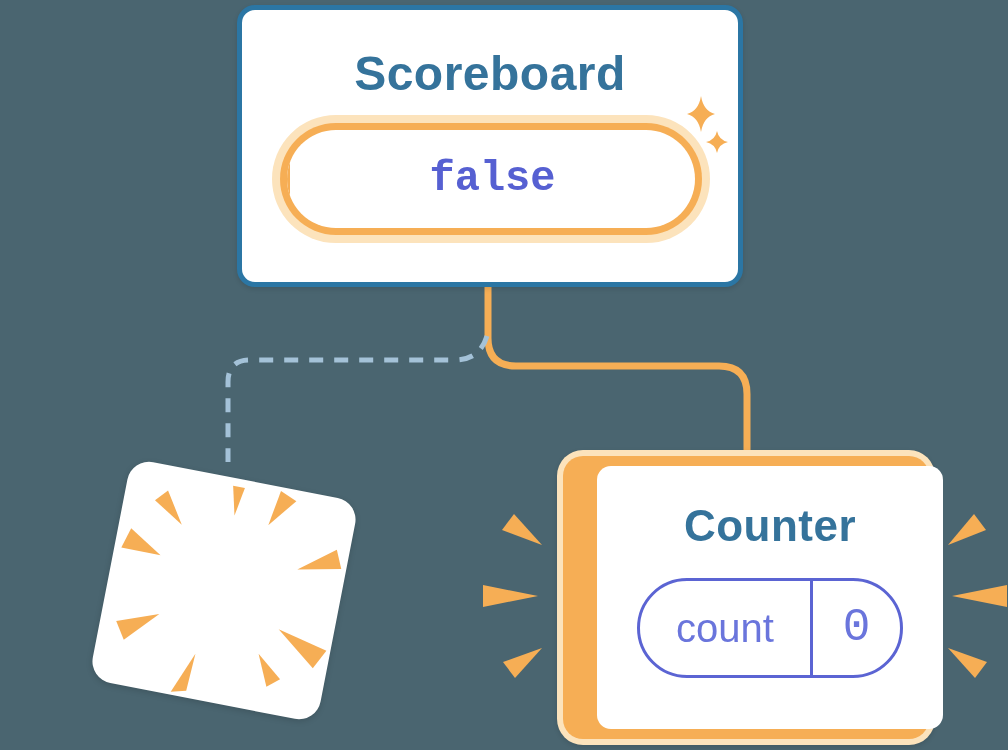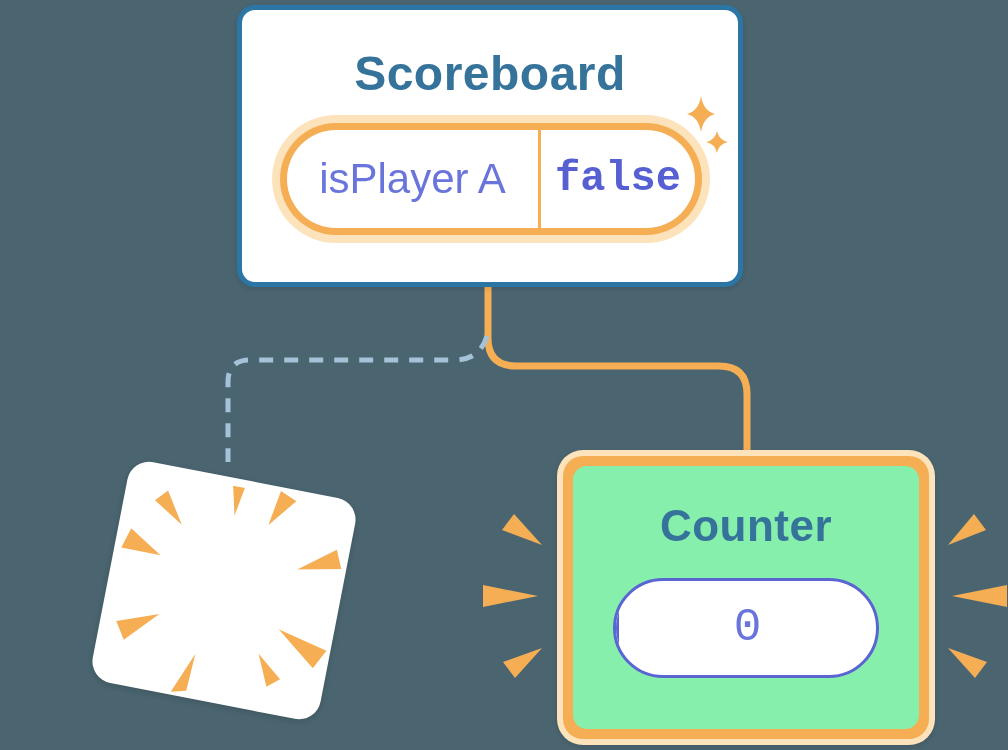--- a/index.html
+++ b/index.html
@@ -105,25 +105,26 @@
   .counter-mid {
     width: 100%; height: 100%;
     box-sizing: border-box;
     background: var(--orange, #f6ae55);
     border-radius: 20px;
     padding: 10px;
   }
   .counter-inner {
     width: 100%; height: 100%;
     box-sizing: border-box;
-    background: #86efac;
+    background: #ffffff;
     border-radius: 14px;
     display: flex;
     flex-direction: column;
     align-items: center;
+    margin-left: 24px;
   }
   .counter-inner .card-title {
     margin-top: 36px;
     font-size: 44px;
     line-height: 1.1;
   }
   .counter-pill {
     margin-top: 28px;
     width: 266px; height: 100px;
     box-sizing: border-box;
@@ -183,42 +184,42 @@
       <polygon points="952,596 1007,585 1007,607"></polygon>
       <polygon points="948,648 975,678 987,662"></polygon>
     </g>
   </svg>
 
   <div class="scoreboard-card">
     <div class="card-title">Scoreboard</div>
     <div class="state-pill-outer">
       <div class="state-pill-mid">
         <div class="state-pill-inner">
-          <div class="pill-cell cell-label">
-            <span class="pill-label">isPlayer A</span>
-          </div>
           <div class="pill-divider"></div>
           <div class="pill-cell cell-value">
             <span class="pill-value">false</span>
           </div>
         </div>
       </div>
     </div>
 
     <svg class="sparkles" viewBox="0 0 48 64">
       <path fill="#f6ae55" d="M 17 4 Q 19.5 19 31 22 Q 19.5 25 17 40 Q 14.5 25 3 22 Q 14.5 19 17 4 Z"></path>
       <path fill="#f6ae55" d="M 33 39 Q 34.8 48 44 50 Q 34.8 52 33 61 Q 31.2 52 22 50 Q 31.2 48 33 39 Z"></path>
     </svg>
   </div>
 
   <div class="counter-outer">
     <div class="counter-mid">
       <div class="counter-inner">
         <div class="card-title">Counter</div>
         <div class="counter-pill">
+          <div class="pill-cell cell-label">
+            <span class="pill-label">count</span>
+          </div>
           <div class="pill-divider"></div>
           <div class="pill-cell cell-value">
             <span class="pill-value">0</span>
           </div>
         </div>
       </div>
     </div>
   </div>
 
   <div class="poof-card">

